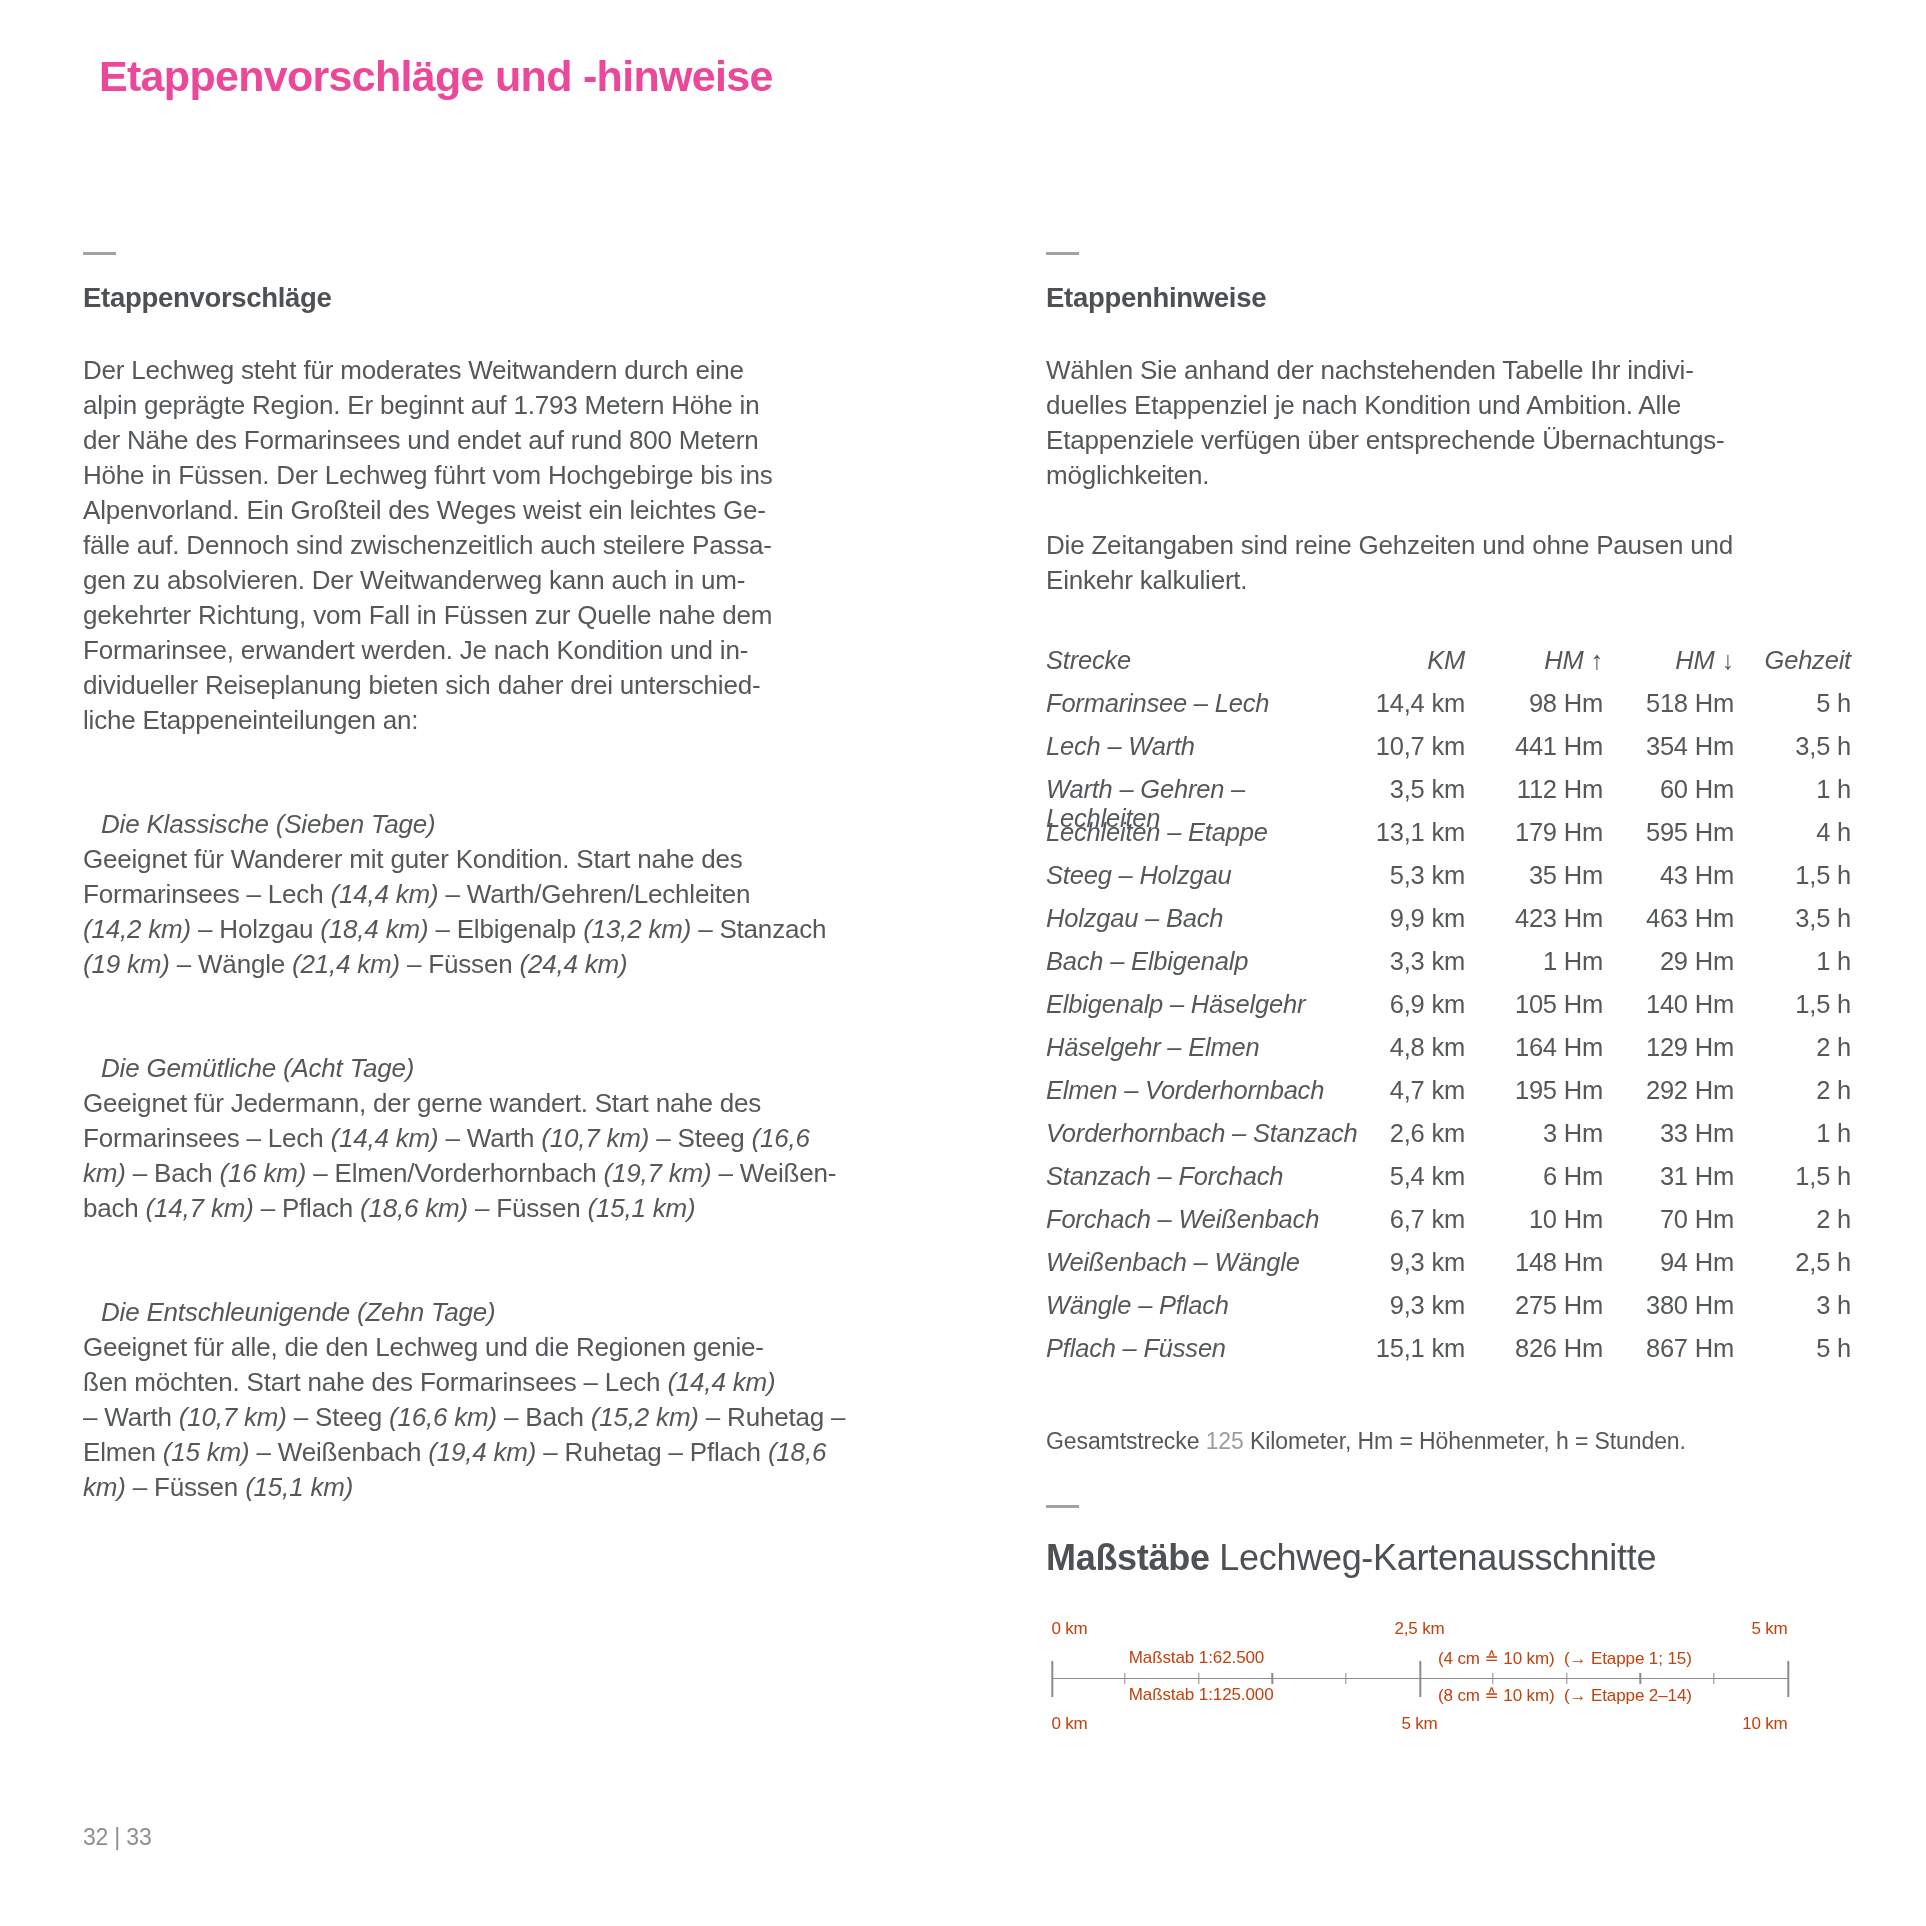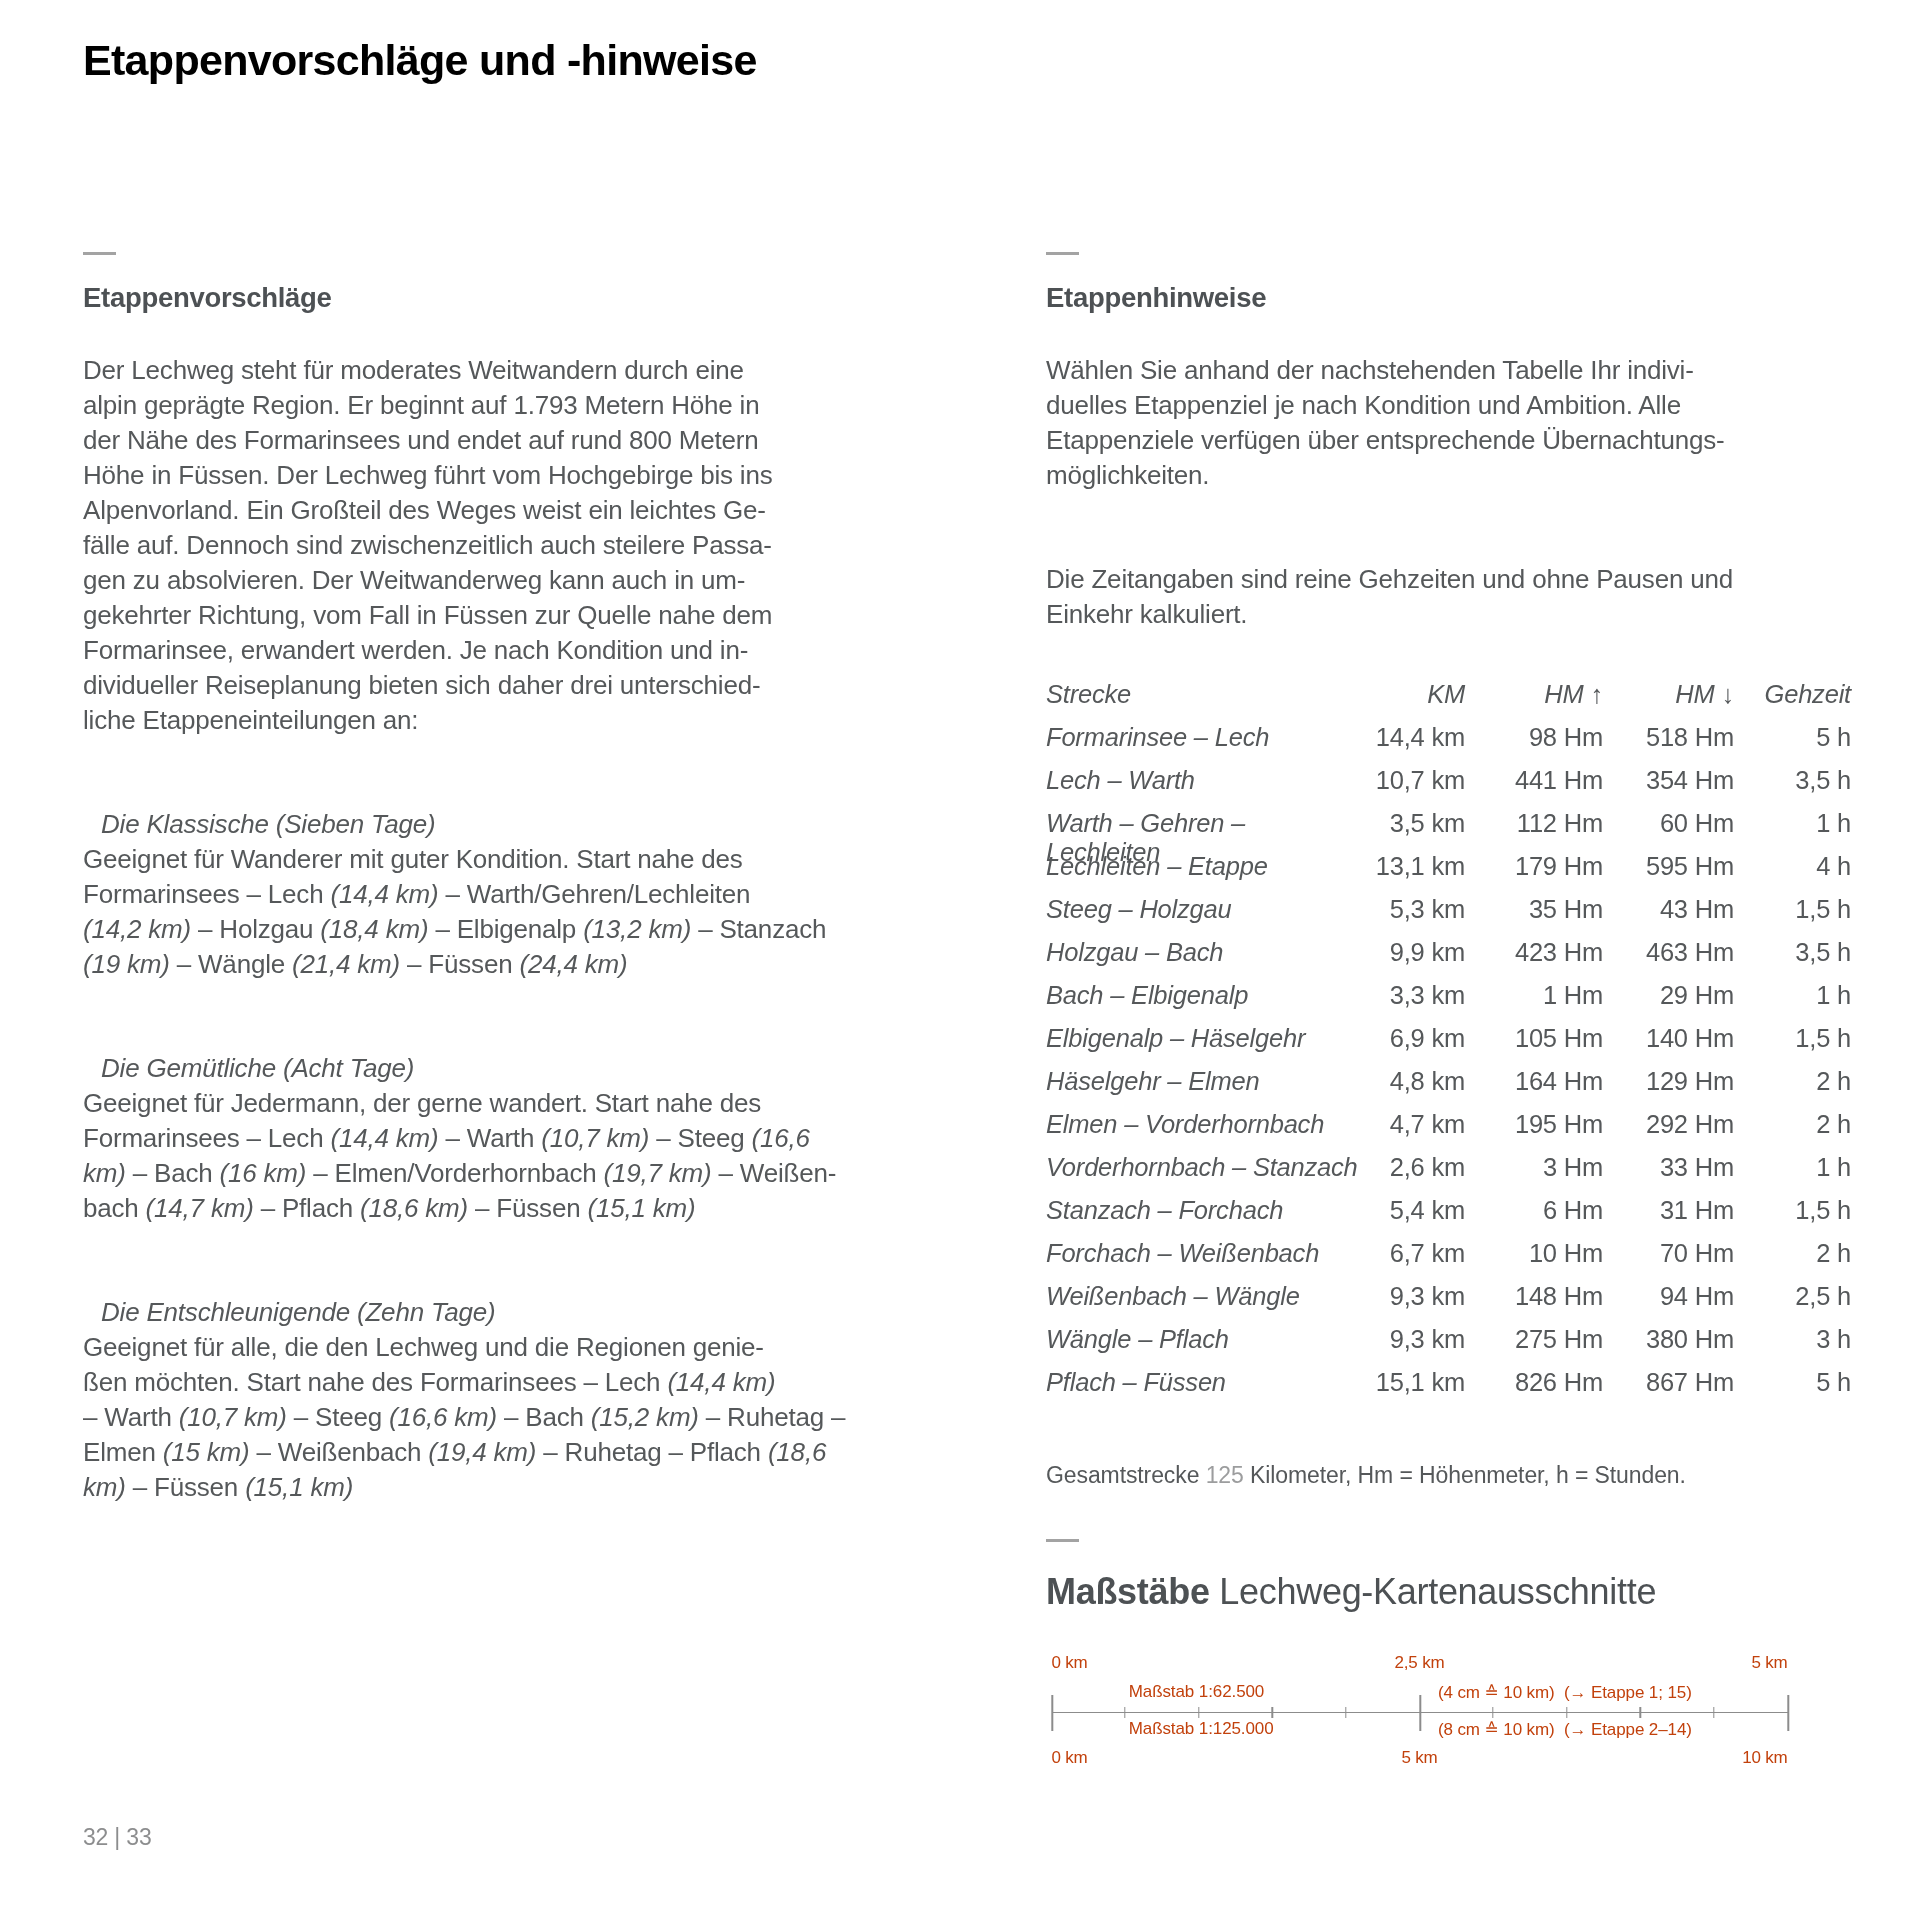--- a/index.html
+++ b/index.html
@@ -1,26 +1,26 @@
 <!DOCTYPE html>
 <html style="font-size:11px"><head>
 <meta charset="utf-8">
 <style>
   html,body{margin:0;padding:0;background:#ffffff;}
   .page{position:relative;width:1926px;height:1926px;background:#ffffff;overflow:hidden;
         font-family:"Liberation Sans",sans-serif;color:#55585a;letter-spacing:-0.2px;}
-  .title{position:absolute;left:83px;top:36px;margin:0;font-size:43px;font-weight:700;
-         letter-spacing:-0.7px;color:#000000;}
+  .title{position:absolute;left:83px;top:36px;margin:16px;font-size:43px;font-weight:700;
+         letter-spacing:-0.7px;color:#ec4899;}
   .col{position:absolute;top:237px;}
   .col.left{left:83px;width:874px;}
   .col.right{left:1046px;width:805px;}
   .rule{width:33px;height:2.8px;background:#a3a3a3;margin-top:15px;}
   .colhead{margin:27.5px 0 0 0;font-size:27.5px;font-weight:700;color:#4d5154;letter-spacing:-0.3px;}
   .para{margin:0;font-size:26px;line-height:35px;white-space:pre-line;}
-  .para.body{margin-top:69px;}
+  .para.body{margin-top:35px;}
   .para.first{margin-top:39px;}
   .para.ititle{margin-top:69px;font-style:italic;margin-left:18px;}
   .para.ititle + .para.body{margin-top:0;}
   .para em{font-style:italic;}
   .stages{margin-top:48px;font-size:25.5px;}
   .trow{display:grid;grid-template-columns:316px 103px 138px 131px 117px;height:43px;align-items:baseline;}
   .trow .c0{font-style:italic;text-align:left;}
   .trow .c1,.trow .c2,.trow .c3,.trow .c4{text-align:right;}
   .trow.thead{font-style:italic;}
   .note{margin:51px 0 0 0;font-size:23px;letter-spacing:-0.1px;}

